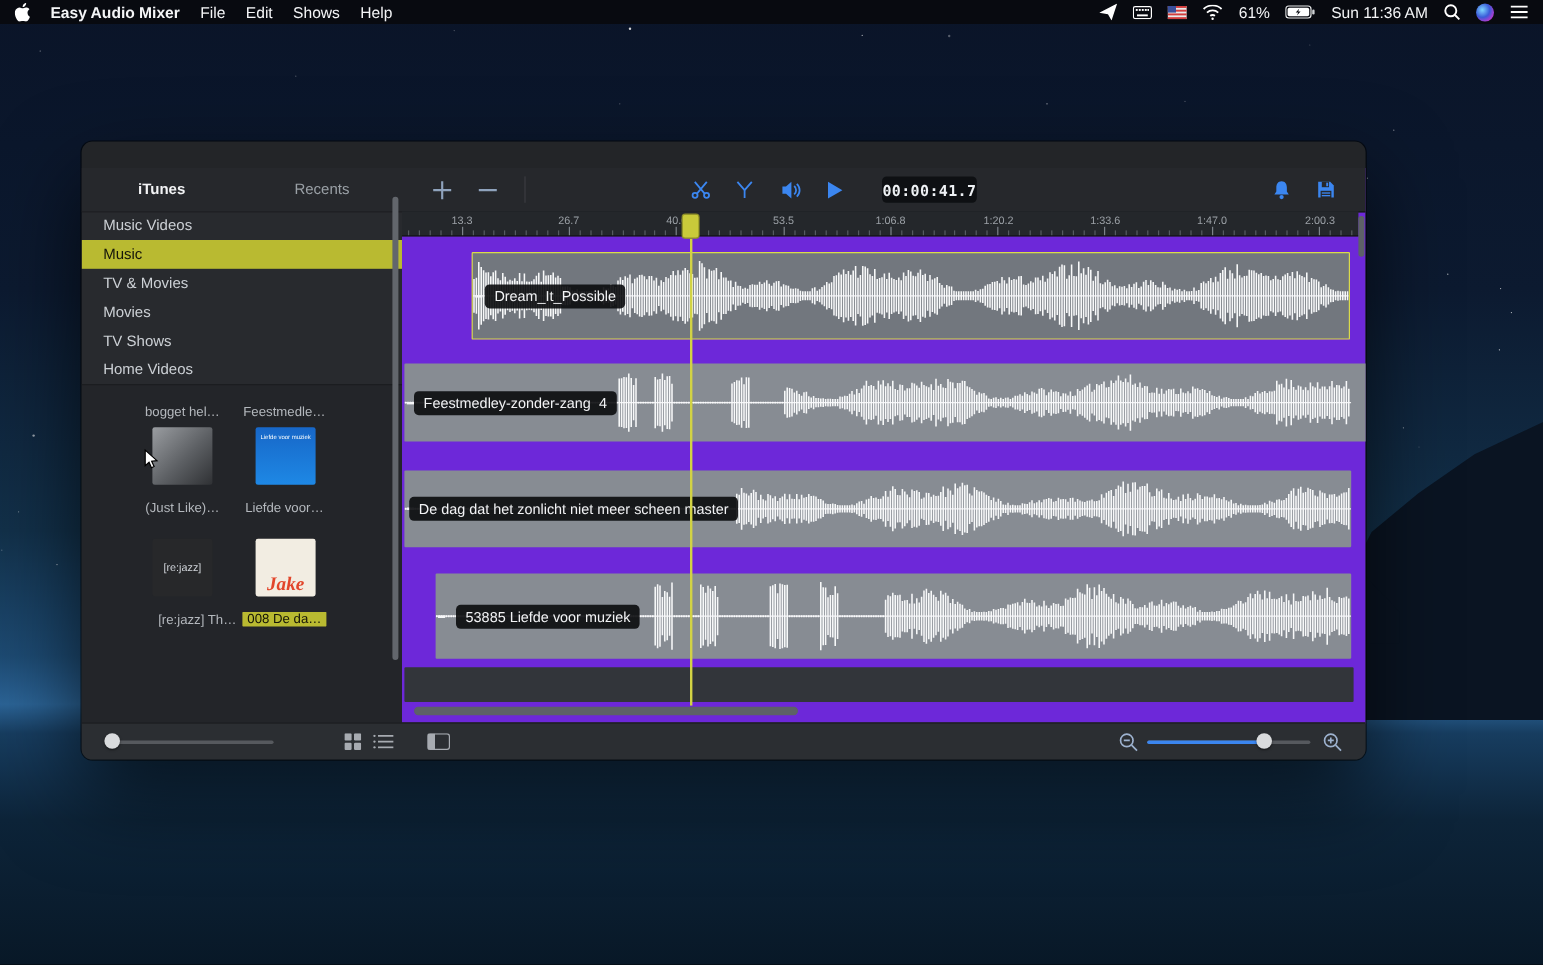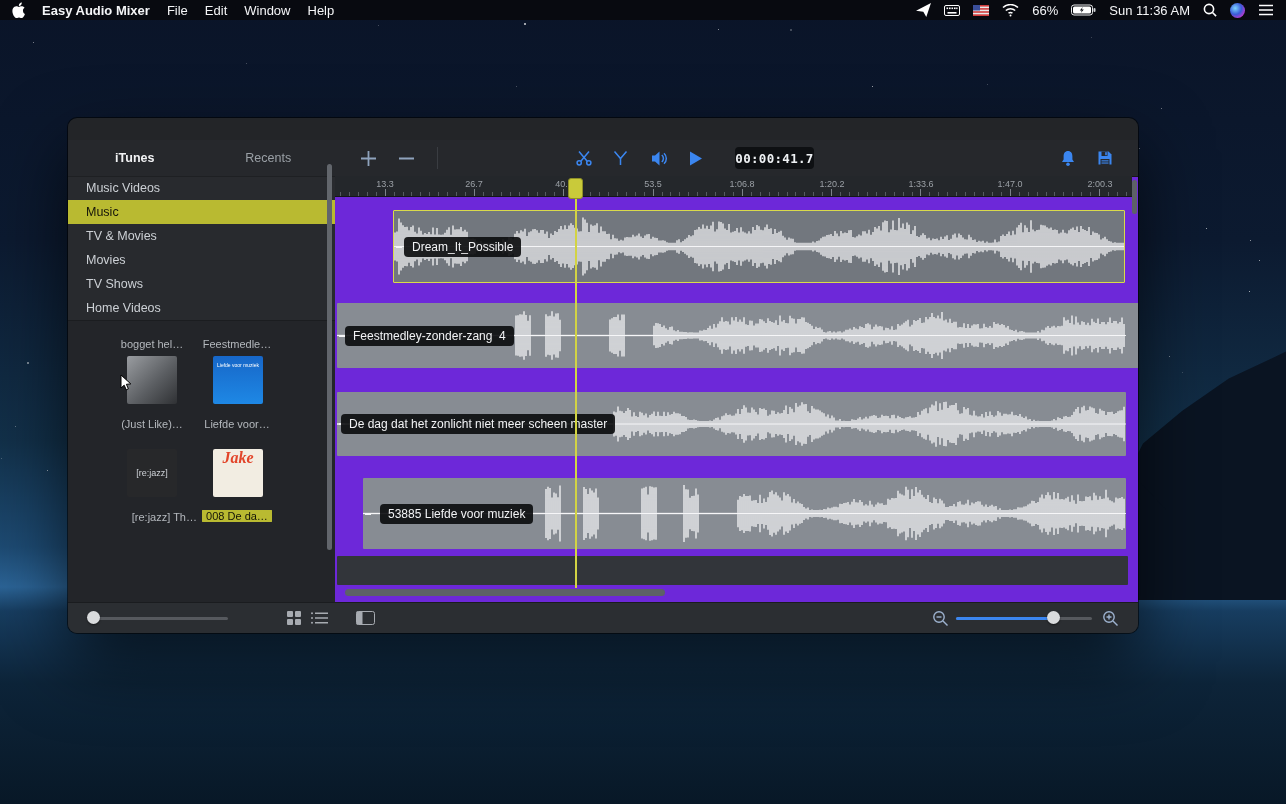--- a/index.html
+++ b/index.html
@@ -45,21 +45,21 @@
   .sb-media{position:absolute;top:180px;left:0;right:0;bottom:0;background:#232529;border-top:1px solid #1b1d20;}
   .cap{position:absolute;width:90px;text-align:center;font-size:11px;color:#b4b8bd;
     white-space:nowrap;overflow:hidden;}
   .cap .hl{background:#b9ba31;color:#141408;padding:1px 4px;border-radius:2px;}
   .thumb{position:absolute;width:50px;height:48px;border-radius:2px;overflow:hidden;}
   .art-photo{background:linear-gradient(135deg,#9a9da1 0%,#5c5f63 55%,#2f3134 100%);}
   .art-blue{background:linear-gradient(#1767c8,#1e88e5);display:flex;align-items:flex-start;justify-content:center;}
   .art-blue span{color:#fff;font-size:5px;margin-top:6px;text-align:center;}
   .art-dark{background:#27282a;display:flex;align-items:center;justify-content:center;}
   .art-dark span{color:#cfd3d8;font-size:9px;}
-  .art-jake{background:#f2ede2;display:flex;align-items:flex-start;justify-content:center;}
+  .art-jake{background:#f2ede2;display:flex;align-items:flex-end;justify-content:center;}
   .art-jake span{color:#e2452a;font-size:16px;font-weight:bold;font-style:italic;font-family:"Liberation Serif",serif;}
   .sb-scroll{position:absolute;right:3px;top:24px;width:5px;height:386px;background:#62666c;border-radius:3px;}
 
   
   .main{position:absolute;left:267px;top:22px;right:0;bottom:30px;background:#6d28d9;}
   .toolbar{position:absolute;top:0;left:0;right:0;height:36px;background:#26282c;border-bottom:1px solid #151719;}
   .tb-i{position:absolute;top:0;height:36px;width:30px;display:flex;align-items:center;justify-content:center;transform:translateX(-50%);}
   .tb-div{position:absolute;top:7px;height:22px;width:1px;background:#3a3d42;}
   .timebox{position:absolute;left:400px;top:7px;width:79px;height:22px;background:#0e1013;border-radius:4px;
     display:flex;align-items:center;justify-content:center;color:#eef1f4;
@@ -192,21 +192,21 @@
 
   <div class="menubar">
     <span class="mb-ic">
       <svg width="13" height="16" viewBox="0 0 15 18">
           <path fill="#fff" d="M12.6 9.6c0-2.2 1.8-3.2 1.9-3.3-1-1.5-2.6-1.7-3.2-1.7-1.4-.1-2.7.8-3.4.8-.7 0-1.8-.8-2.9-.8C3.5 4.6 2 5.5 1.2 6.9c-1.6 2.8-.4 6.9 1.2 9.2.7 1.1 1.6 2.3 2.8 2.3 1.1 0 1.5-.7 2.9-.7s1.7.7 2.9.7c1.2 0 2-1.1 2.7-2.2.9-1.3 1.2-2.5 1.2-2.6-.1 0-2.3-.9-2.3-4zM10.4 3.1c.6-.8 1-1.8.9-2.8-.9 0-1.9.6-2.5 1.3-.6.7-1 1.7-.9 2.7 1 .1 1.9-.5 2.5-1.2z"></path>
         </svg>
     </span>
     <span class="app">Easy Audio Mixer</span>
     <span class="mitem">File</span>
     <span class="mitem">Edit</span>
-    <span class="mitem">Window</span>
+    <span class="mitem">Shows</span>
     <span class="mitem">Help</span>
 
     <span class="mb-right">
       <span class="mb-ic">
         <svg width="15" height="14" viewBox="0 0 16 15">
             <path fill="#fff" d="M0 8.2L16 0l-5 15-3.2-5.6L0 8.2z"></path>
           </svg>
       </span>
       <span class="mb-ic">
         <svg width="16" height="11">
@@ -234,21 +234,21 @@
           </svg>
       </span>
       <span class="mb-ic">
         <svg width="17" height="13" viewBox="0 0 17 13" fill="none" stroke="#fff" stroke-width="1.5">
             <path d="M1 3.5a11 11 0 0 1 15 0"></path>
             <path d="M3.8 6.5a7 7 0 0 1 9.4 0"></path>
             <path d="M6.5 9.2a3.5 3.5 0 0 1 4 0"></path>
             <circle cx="8.5" cy="11.6" r="1" fill="#fff" stroke="none"></circle>
           </svg>
       </span>
-      <span>66%</span>
+      <span>61%</span>
       <span class="mb-ic">
         <svg width="25" height="12">
             <rect x="0.5" y="1" width="21" height="10" rx="2.5" fill="none" stroke="#e8e9ea"></rect>
             <rect x="2" y="2.5" width="18" height="7" rx="1.5" fill="#fff"></rect>
             <rect x="22.5" y="4" width="2" height="4" rx="1" fill="#cfd2d5"></rect>
             <path d="M11.8 3l-3 3.4h2l-1 2.6 3-3.4h-2z" fill="#0a0c12"></path>
           </svg>
       </span>
       <span>Sun 11:36 AM</span>
       <span class="mb-ic">

